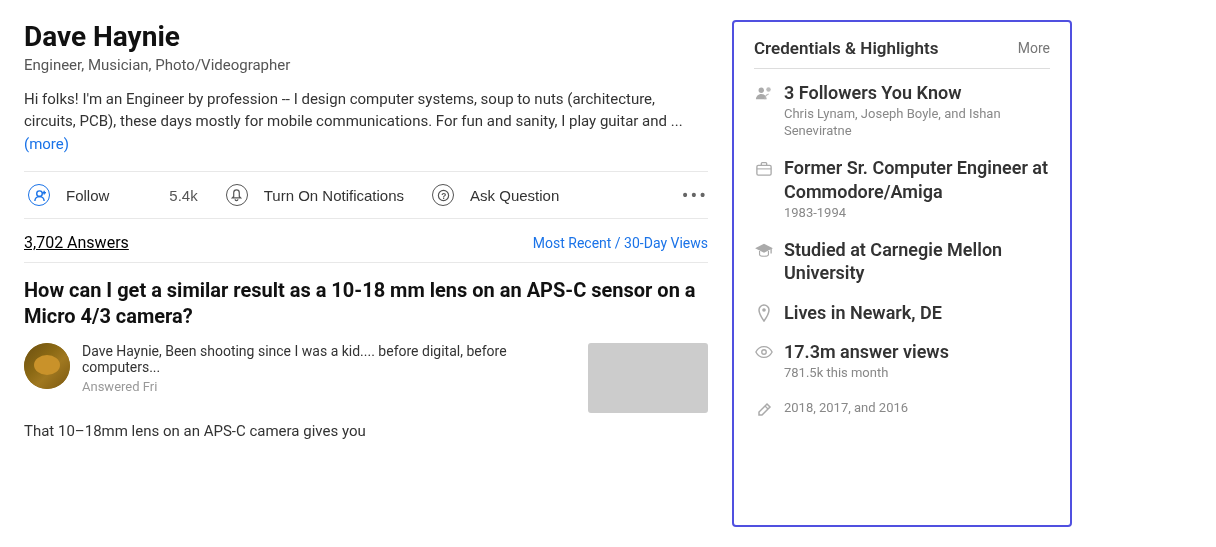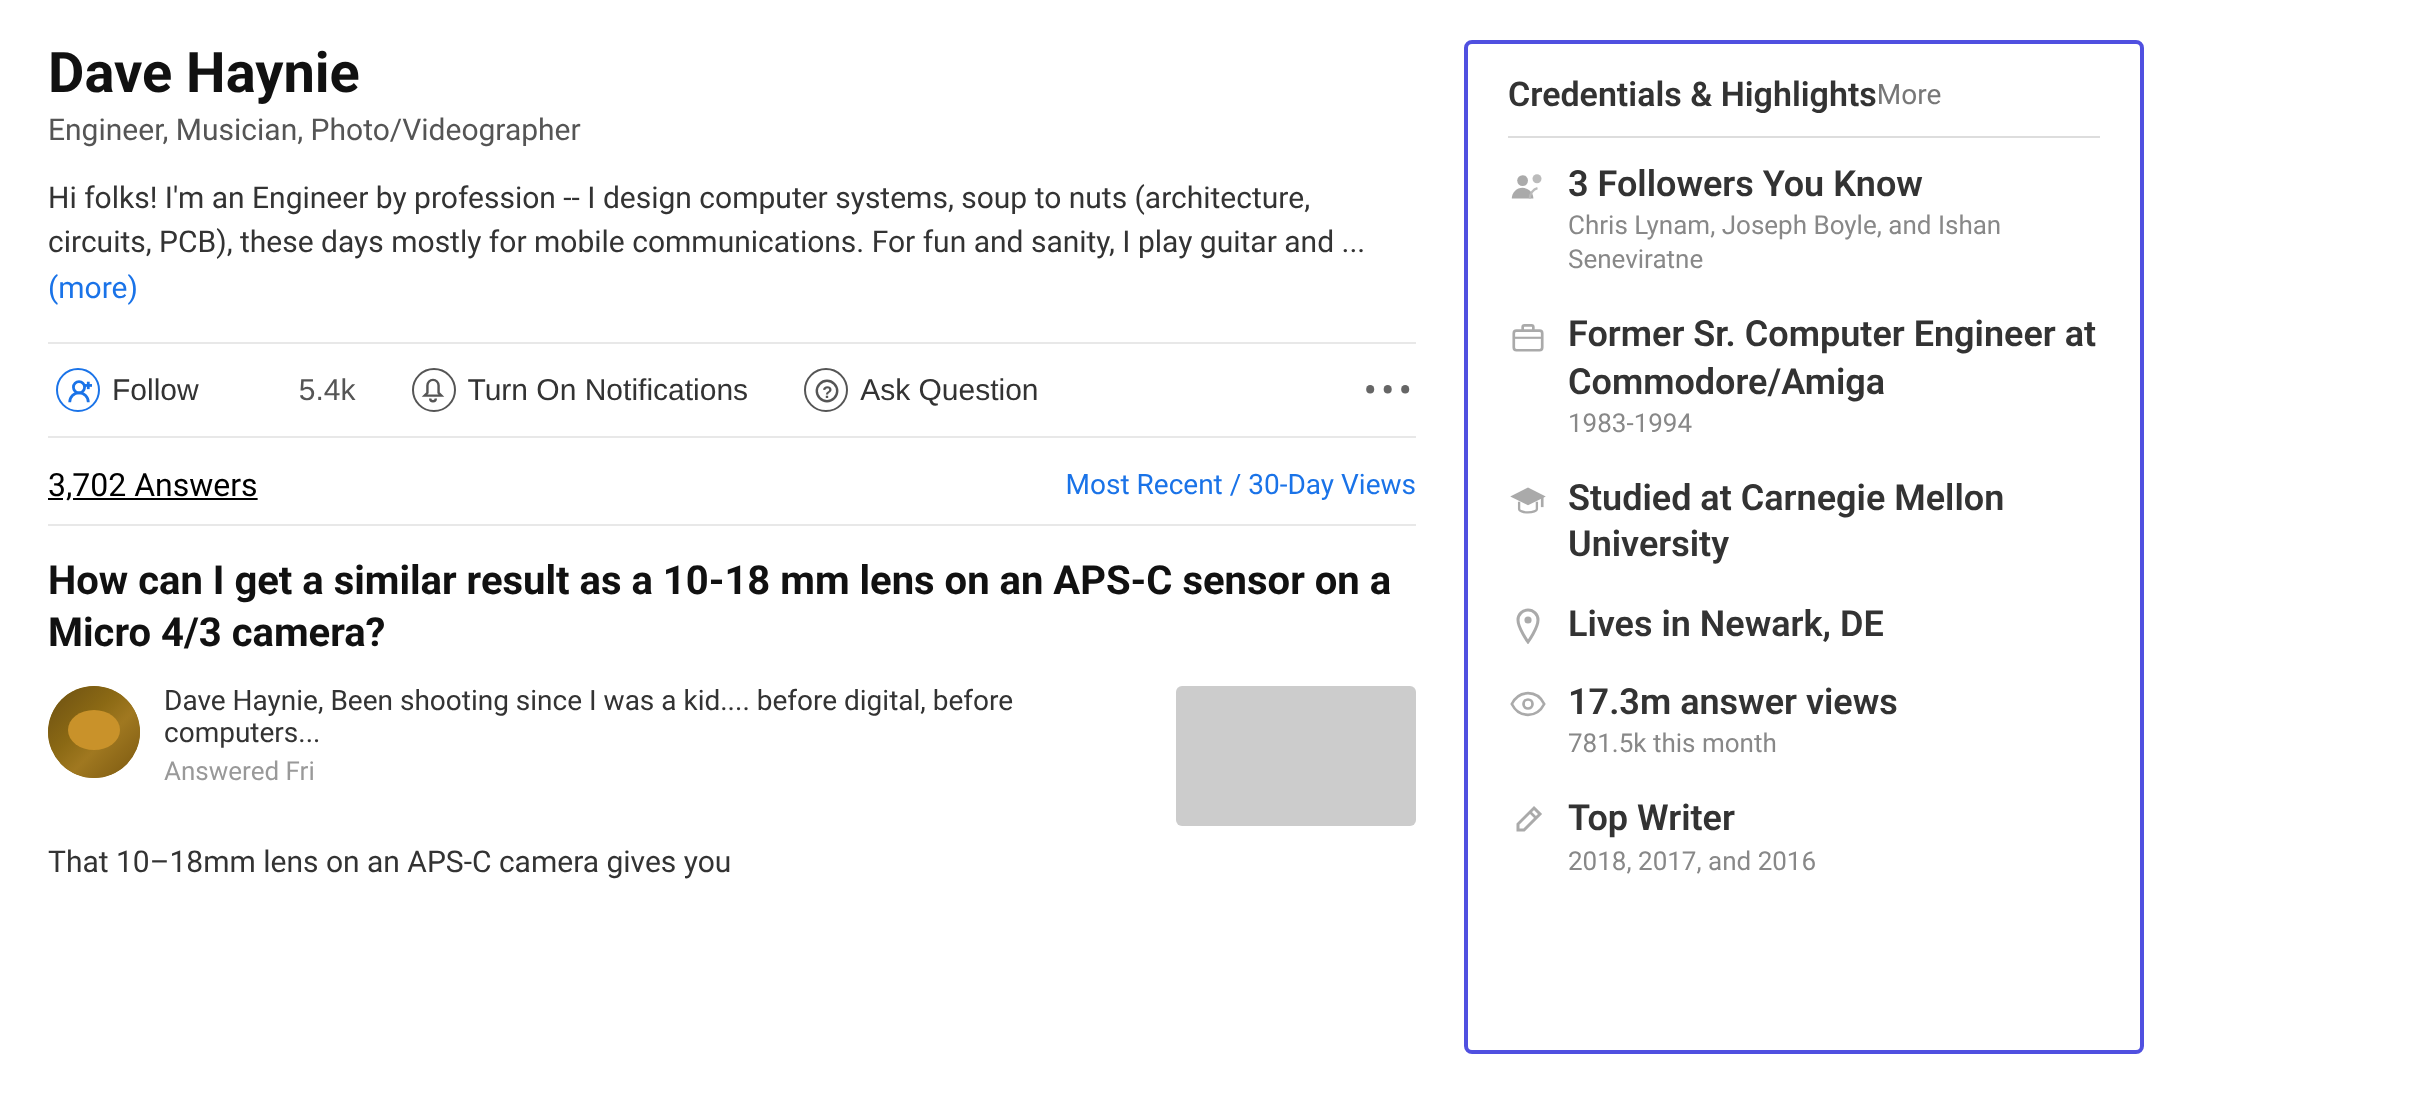--- a/index.html
+++ b/index.html
@@ -57,21 +57,21 @@
       align-items: center;
       gap: 20px;
       padding: 10px 0;
       border-top: 1px solid #e8e8e8;
       border-bottom: 1px solid #e8e8e8;
       margin-bottom: 14px;
     }
     .action-btn {
       display: flex;
       align-items: center;
-      gap: 6px;
+      gap: 16px;
       background: none;
       border: none;
       cursor: pointer;
       font-size: 15px;
       color: #333;
       padding: 2px 4px;
     }
     .action-btn .icon-circle {
       width: 22px;
       height: 22px;
@@ -185,20 +185,21 @@
     }
     .answer-bottom {
       display: flex;
       align-items: flex-start;
     }
 
     
     .sidebar-header {
       display: flex;
       align-items: center;
+      justify-content: space-between;
       margin-bottom: 12px;
       padding-bottom: 10px;
       border-bottom: 1px solid #ddd;
     }
     .sidebar-title {
       font-size: 17px;
       font-weight: 600;
       color: #333;
     }
     .sidebar-more {
@@ -390,20 +391,19 @@
       </div>
 
       <div class="credential-item">
         <span class="cred-icon">
           <svg width="16" height="16" viewBox="0 0 16 16" fill="none">
             <path d="M11 2l3 3-8 8H3v-3l8-8z" stroke="#aaa" stroke-width="1.5" fill="none"></path>
             <line x1="9" y1="4" x2="12" y2="7" stroke="#aaa" stroke-width="1.3"></line>
           </svg>
         </span>
         <div class="cred-content">
-          <div class="cred-title">Top Writer</div>
           <div class="cred-subtitle">2018, 2017, and 2016</div>
         </div>
       </div>
 
     </div>
   </div>
 </div>
 
 </body></html>

